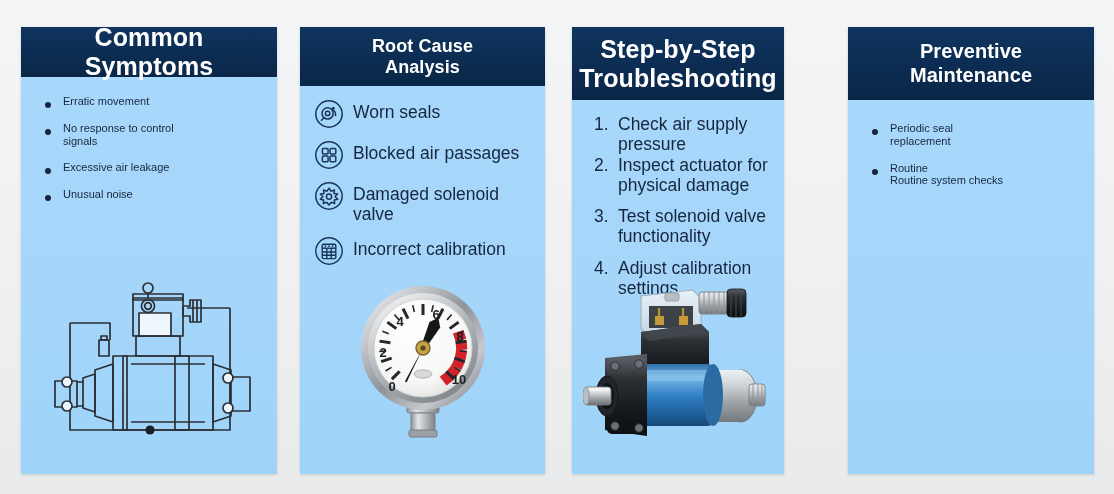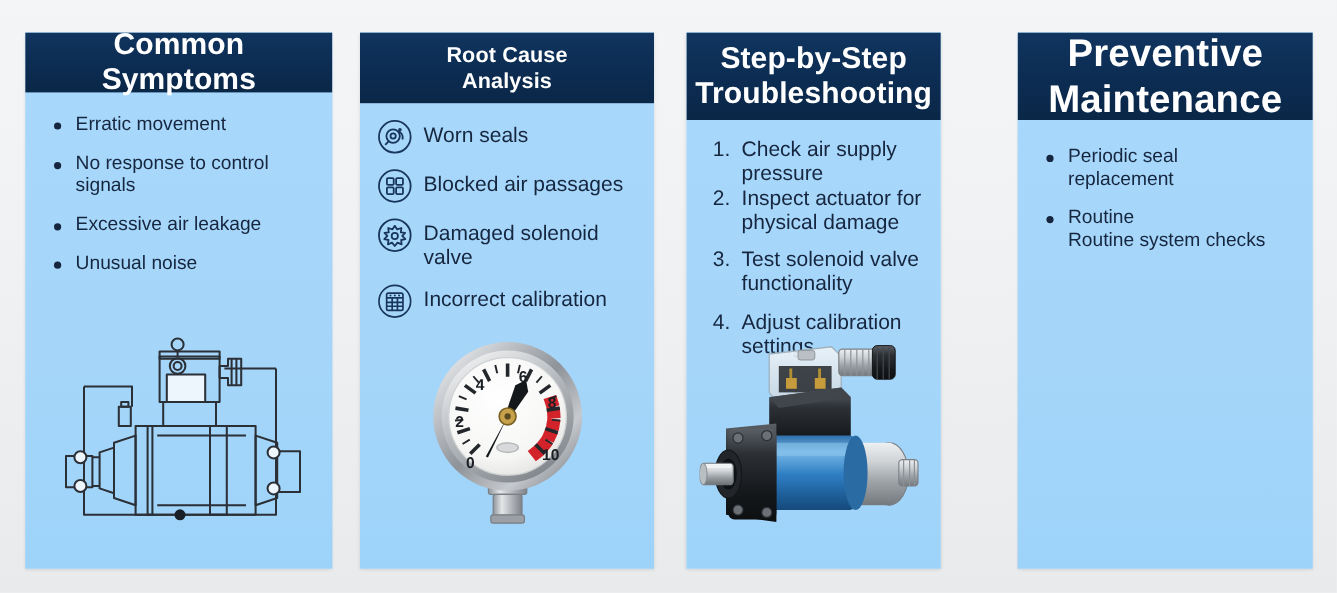--- a/index.html
+++ b/index.html
@@ -39,37 +39,37 @@
     letter-spacing: .1px;
     display: flex;
     align-items: center;
     justify-content: center;
     flex: 0 0 auto;
     padding: 0 8px;
   }
   #card-1 .card-header { height: 50px; font-size: 25px; }
   #card-2 .card-header { height: 59px; font-size: 18px; }
   #card-3 .card-header { height: 73px; font-size: 25px; }
-  #card-4 .card-header { height: 73px; font-size: 32px; }
+  #card-4 .card-header { height: 73px; font-size: 20px; }
   .card-header span { display: block; white-space: pre-line; }
 
   .card-body {
     flex: 1 1 auto;
     position: relative;
     color: #15243c;
   }
 
   
   .bullets { list-style: none; }
   #card-1 .bullets { padding: 18px 14px 0 22px; }
   #card-4 .bullets { padding: 22px 14px 0 22px; }
   .bullets li {
     position: relative;
     padding-left: 20px;
-    font-size: 16px;
+    font-size: 11px;
     line-height: 1.16;
     margin-bottom: 14px;
     color: #16263f;
     white-space: pre-line;
   }
   .bullets li::before {
     content: "";
     position: absolute;
     left: 2px; top: 7px;
     width: 6px; height: 6px;

